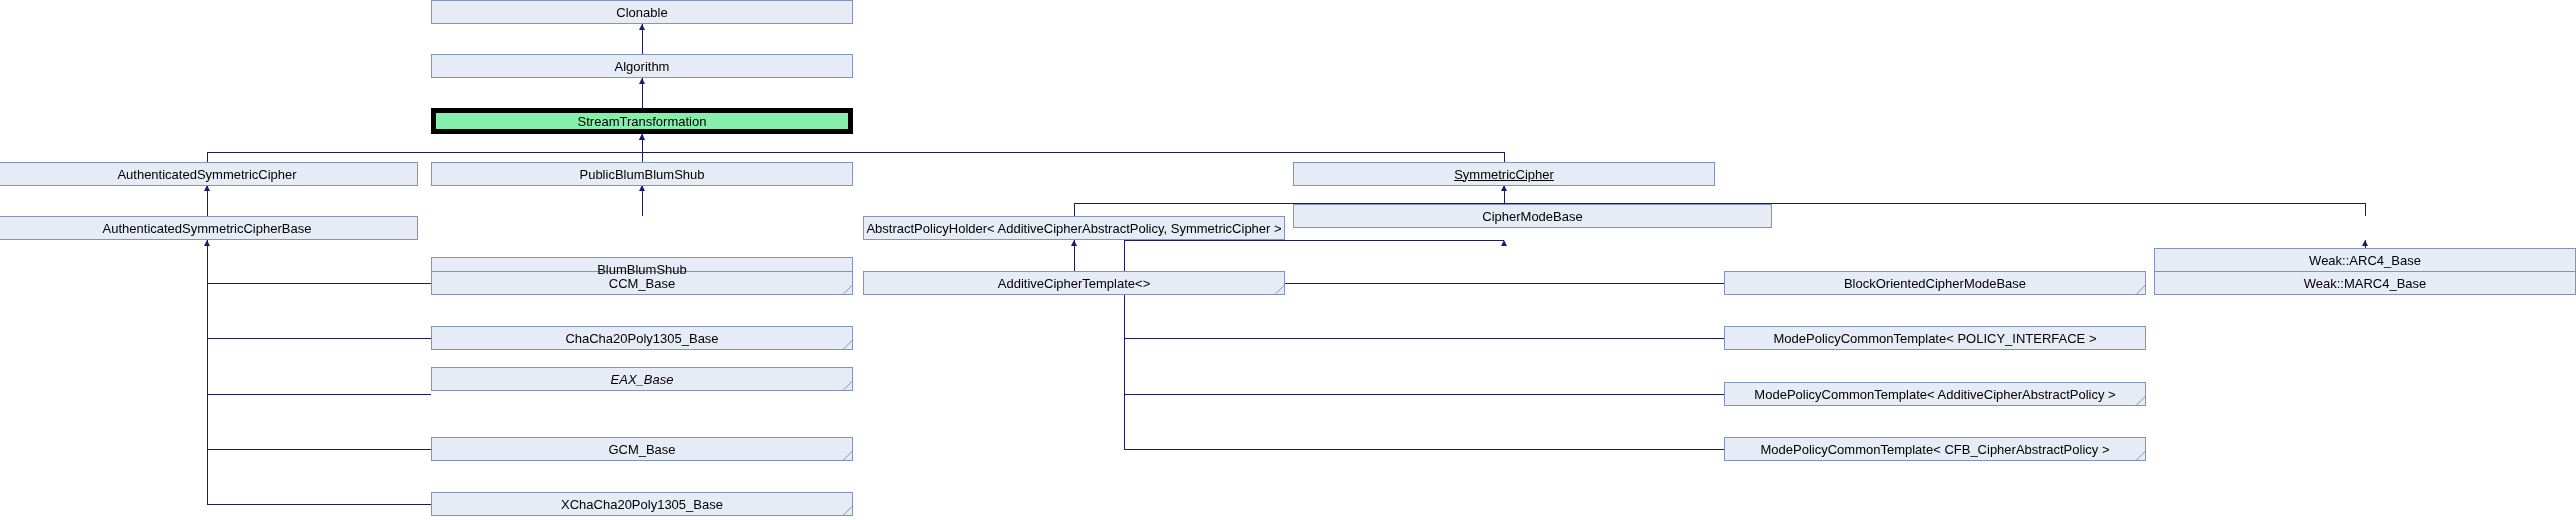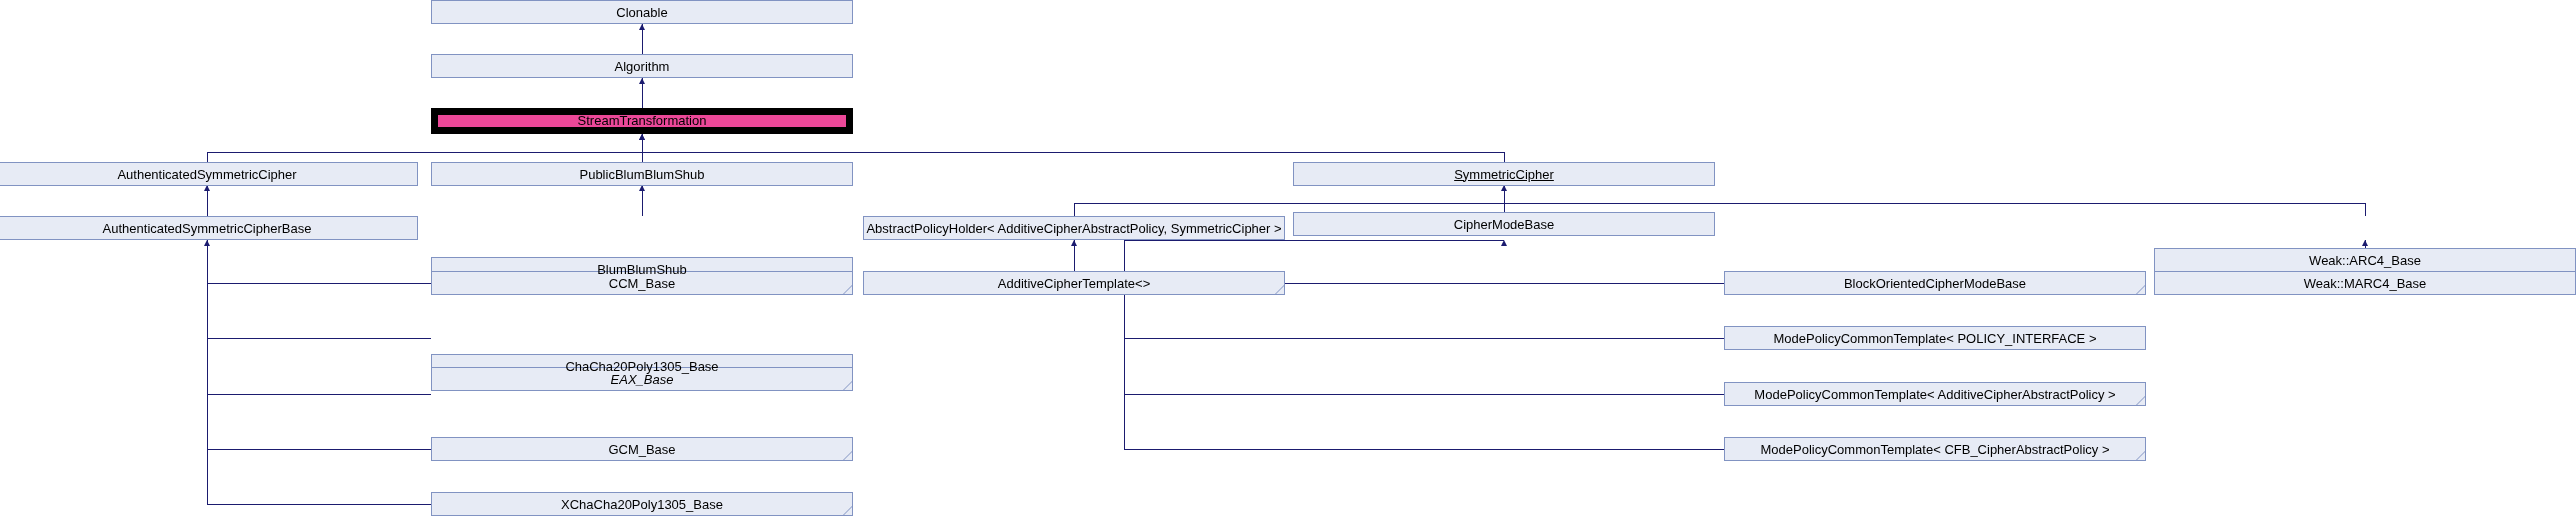--- a/index.html
+++ b/index.html
@@ -25,23 +25,22 @@
     display: flex;
     align-items: center;
     justify-content: center;
     font-size: 13px;
     color: #000000;
     line-height: 1;
     white-space: nowrap;
     overflow: hidden;
   }
   .node.current {
-    background: #ec4899;
-    border: 7px solid #000000;
-    align-items: flex-end;
+    background: #86efac;
+    border: 5px solid #000000;
   }
   
   .node.tmpl::after {
     content: "";
     position: absolute;
     right: 0;
     bottom: 0;
     width: 0;
     height: 0;
     border-style: solid;
@@ -143,39 +142,39 @@
       </div>
       <div class="node" style="left: -4px; top: 216px; width: 422px; height: 24px;">
         <span class="label">AuthenticatedSymmetricCipherBase</span>
       </div>
       <div class="node" style="left: 431px; top: 216px; width: 422px; height: 24px; margin-top: 41px;">
         <span class="label">BlumBlumShub</span>
       </div>
       <div class="node" style="left: 863px; top: 216px; width: 422px; height: 24px;">
         <span class="label">AbstractPolicyHolder&lt; AdditiveCipherAbstractPolicy, SymmetricCipher &gt;</span>
       </div>
-      <div class="node" style="left: 1293px; top: 212px; width: 422px; height: 24px;">
+      <div class="node" style="left: 1293px; top: 204px; width: 479px; height: 24px;">
         <span class="label">CipherModeBase</span>
       </div>
       <div class="node" style="left: 2154px; top: 216px; width: 422px; height: 24px; margin-top: 32px;">
         <span class="label">Weak::ARC4_Base</span>
       </div>
       <div class="node tmpl" style="left: 431px; top: 271px; width: 422px; height: 24px;">
         <span class="label">CCM_Base</span>
       </div>
       <div class="node tmpl" style="left: 863px; top: 271px; width: 422px; height: 24px;">
         <span class="label">AdditiveCipherTemplate&lt;&gt;</span>
       </div>
       <div class="node tmpl" style="left: 1724px; top: 271px; width: 422px; height: 24px;">
         <span class="label">BlockOrientedCipherModeBase</span>
       </div>
       <div class="node" style="left: 2154px; top: 271px; width: 422px; height: 24px;">
         <span class="label">Weak::MARC4_Base</span>
       </div>
-      <div class="node tmpl" style="left: 431px; top: 326px; width: 422px; height: 24px; margin-top: 28px;">
+      <div class="node tmpl" style="left: 431px; top: 326px; width: 422px; height: 24px;">
         <span class="label">ChaCha20Poly1305_Base</span>
       </div>
       <div class="node" style="left: 1724px; top: 326px; width: 422px; height: 24px;">
         <span class="label">ModePolicyCommonTemplate&lt; POLICY_INTERFACE &gt;</span>
       </div>
       <div class="node tmpl" style="left: 431px; top: 367px; width: 422px; height: 24px; font-style: italic;">
         <span class="label">EAX_Base</span>
       </div>
       <div class="node tmpl" style="left: 1724px; top: 382px; width: 422px; height: 24px;">
         <span class="label">ModePolicyCommonTemplate&lt; AdditiveCipherAbstractPolicy &gt;</span>

